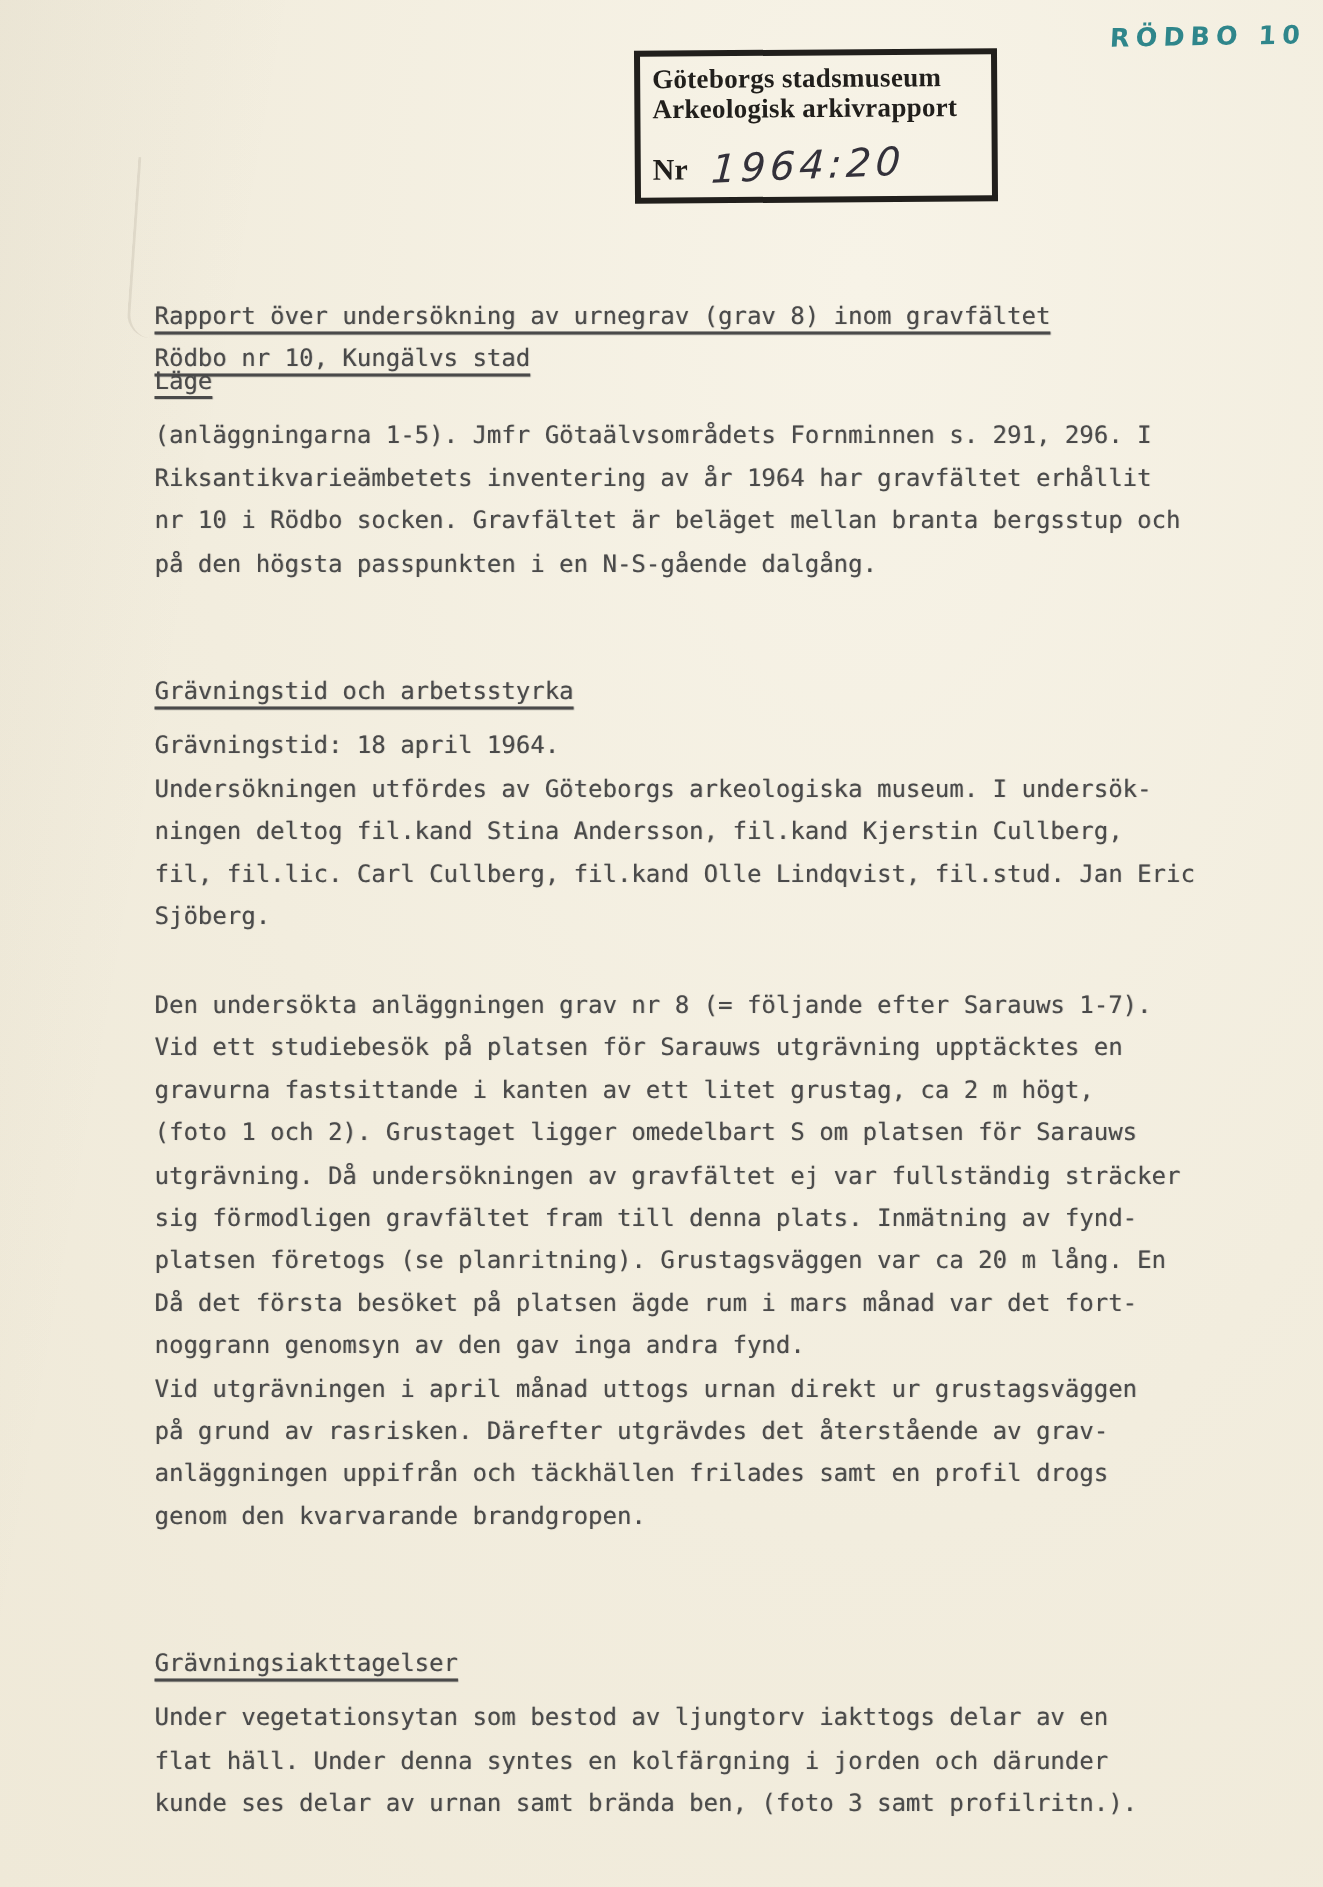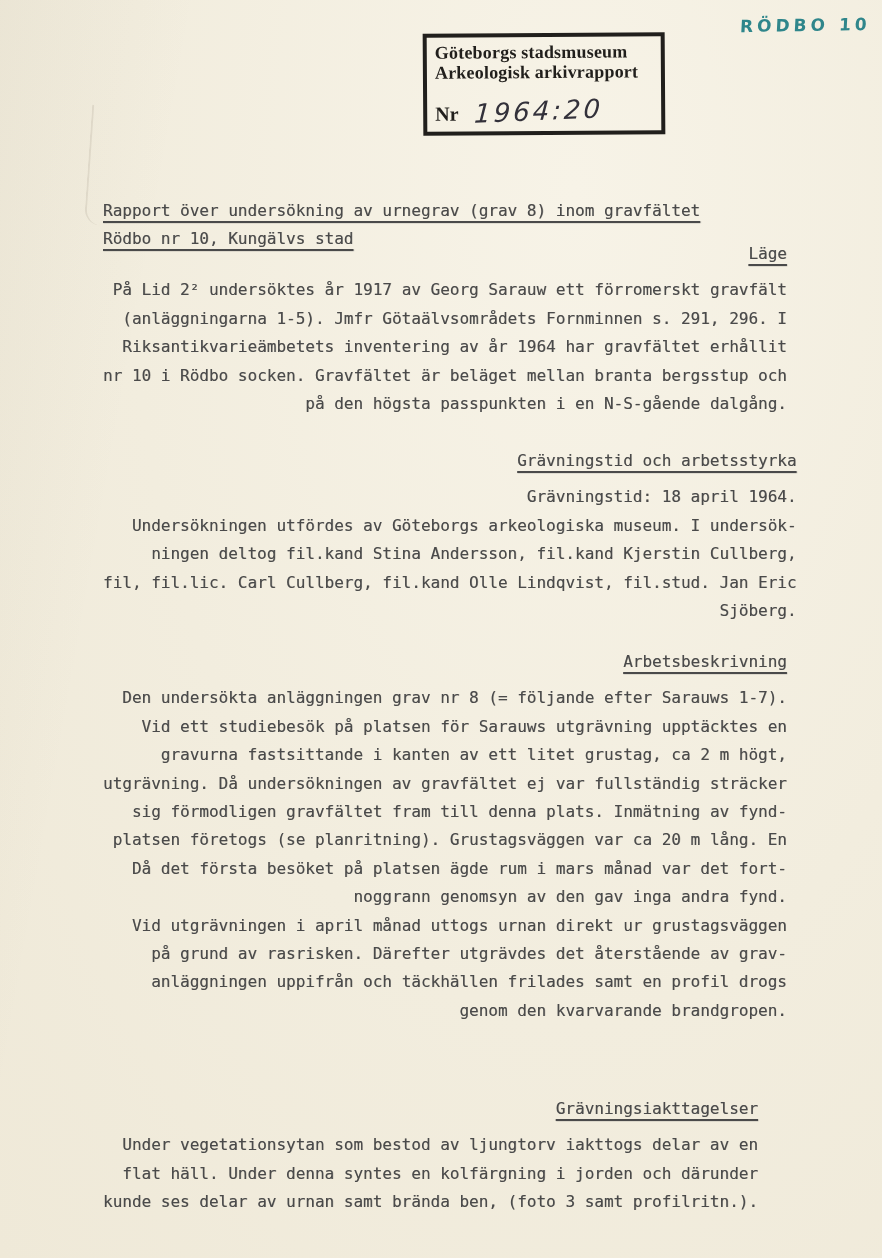--- a/index.html
+++ b/index.html
@@ -87,21 +87,21 @@
   }
   .title-block {
     position: absolute;
     left: 103px; top: 156px; margin-top: 41px;
   }
   .title-line {
     text-decoration: underline;
     text-underline-offset: 5px;
     text-decoration-thickness: 1.5px;
   }
-  .doc-section { position: absolute; left: 103px; text-align: right; }
+  .doc-section { position: absolute; left: 103px; }
   .section-heading {
     text-decoration: underline;
     text-underline-offset: 5px;
     text-decoration-thickness: 1.5px;
   }
   .section-lines { margin-top: 8px; }
   .tline { height: 28.4px; }
 </style>
 </head>
 <body>
@@ -124,45 +124,44 @@
   </div>
 
   <div class="title-block typewritten">
     <div class="title-line">Rapport över undersökning av urnegrav (grav 8) inom gravfältet</div>
     <div class="title-line">Rödbo nr 10, Kungälvs stad</div>
   </div>
 
   <div class="doc-section typewritten" style="top:240px">
     <div class="section-heading">Läge</div>
     <div class="section-lines">
-        <div class="tline">På Lid 2² undersöktes år 1917 av Georg Sarauw ett förromerskt gravfält</div>
         <div class="tline">(anläggningarna 1-5). Jmfr Götaälvsområdets Fornminnen s. 291, 296. I</div>
         <div class="tline">Riksantikvarieämbetets inventering av år 1964 har gravfältet erhållit</div>
         <div class="tline">nr 10 i Rödbo socken. Gravfältet är beläget mellan branta bergsstup och</div>
         <div class="tline">på den högsta passpunkten i en N-S-gående dalgång.</div>
       </div>
   </div>
 
   <div class="doc-section typewritten" style="top:447px">
     <div class="section-heading">Grävningstid och arbetsstyrka</div>
     <div class="section-lines">
         <div class="tline">Grävningstid: 18 april 1964.</div>
         <div class="tline">Undersökningen utfördes av Göteborgs arkeologiska museum. I undersök-</div>
         <div class="tline">ningen deltog fil.kand Stina Andersson, fil.kand Kjerstin Cullberg,</div>
         <div class="tline">fil, fil.lic. Carl Cullberg, fil.kand Olle Lindqvist, fil.stud. Jan Eric</div>
         <div class="tline">Sjöberg.</div>
       </div>
   </div>
 
   <div class="doc-section typewritten" style="top:648px">
-    <div class="section-heading">Arbetsbeskrivning</div>
     <div class="section-lines">
         <div class="tline">Den undersökta anläggningen grav nr 8 (= följande efter Sarauws 1-7).</div>
         <div class="tline">Vid ett studiebesök på platsen för Sarauws utgrävning upptäcktes en</div>
         <div class="tline">gravurna fastsittande i kanten av ett litet grustag, ca 2 m högt,</div>
+        <div class="tline">(foto 1 och 2). Grustaget ligger omedelbart S om platsen för Sarauws</div>
         <div class="tline">utgrävning. Då undersökningen av gravfältet ej var fullständig sträcker</div>
         <div class="tline">sig förmodligen gravfältet fram till denna plats. Inmätning av fynd-</div>
         <div class="tline">platsen företogs (se planritning). Grustagsväggen var ca 20 m lång. En</div>
         <div class="tline">Då det första besöket på platsen ägde rum i mars månad var det fort-</div>
         <div class="tline">noggrann genomsyn av den gav inga andra fynd.</div>
         <div class="tline">Vid utgrävningen i april månad uttogs urnan direkt ur grustagsväggen</div>
         <div class="tline">på grund av rasrisken. Därefter utgrävdes det återstående av grav-</div>
         <div class="tline">anläggningen uppifrån och täckhällen frilades samt en profil drogs</div>
         <div class="tline">genom den kvarvarande brandgropen.</div>
       </div>

